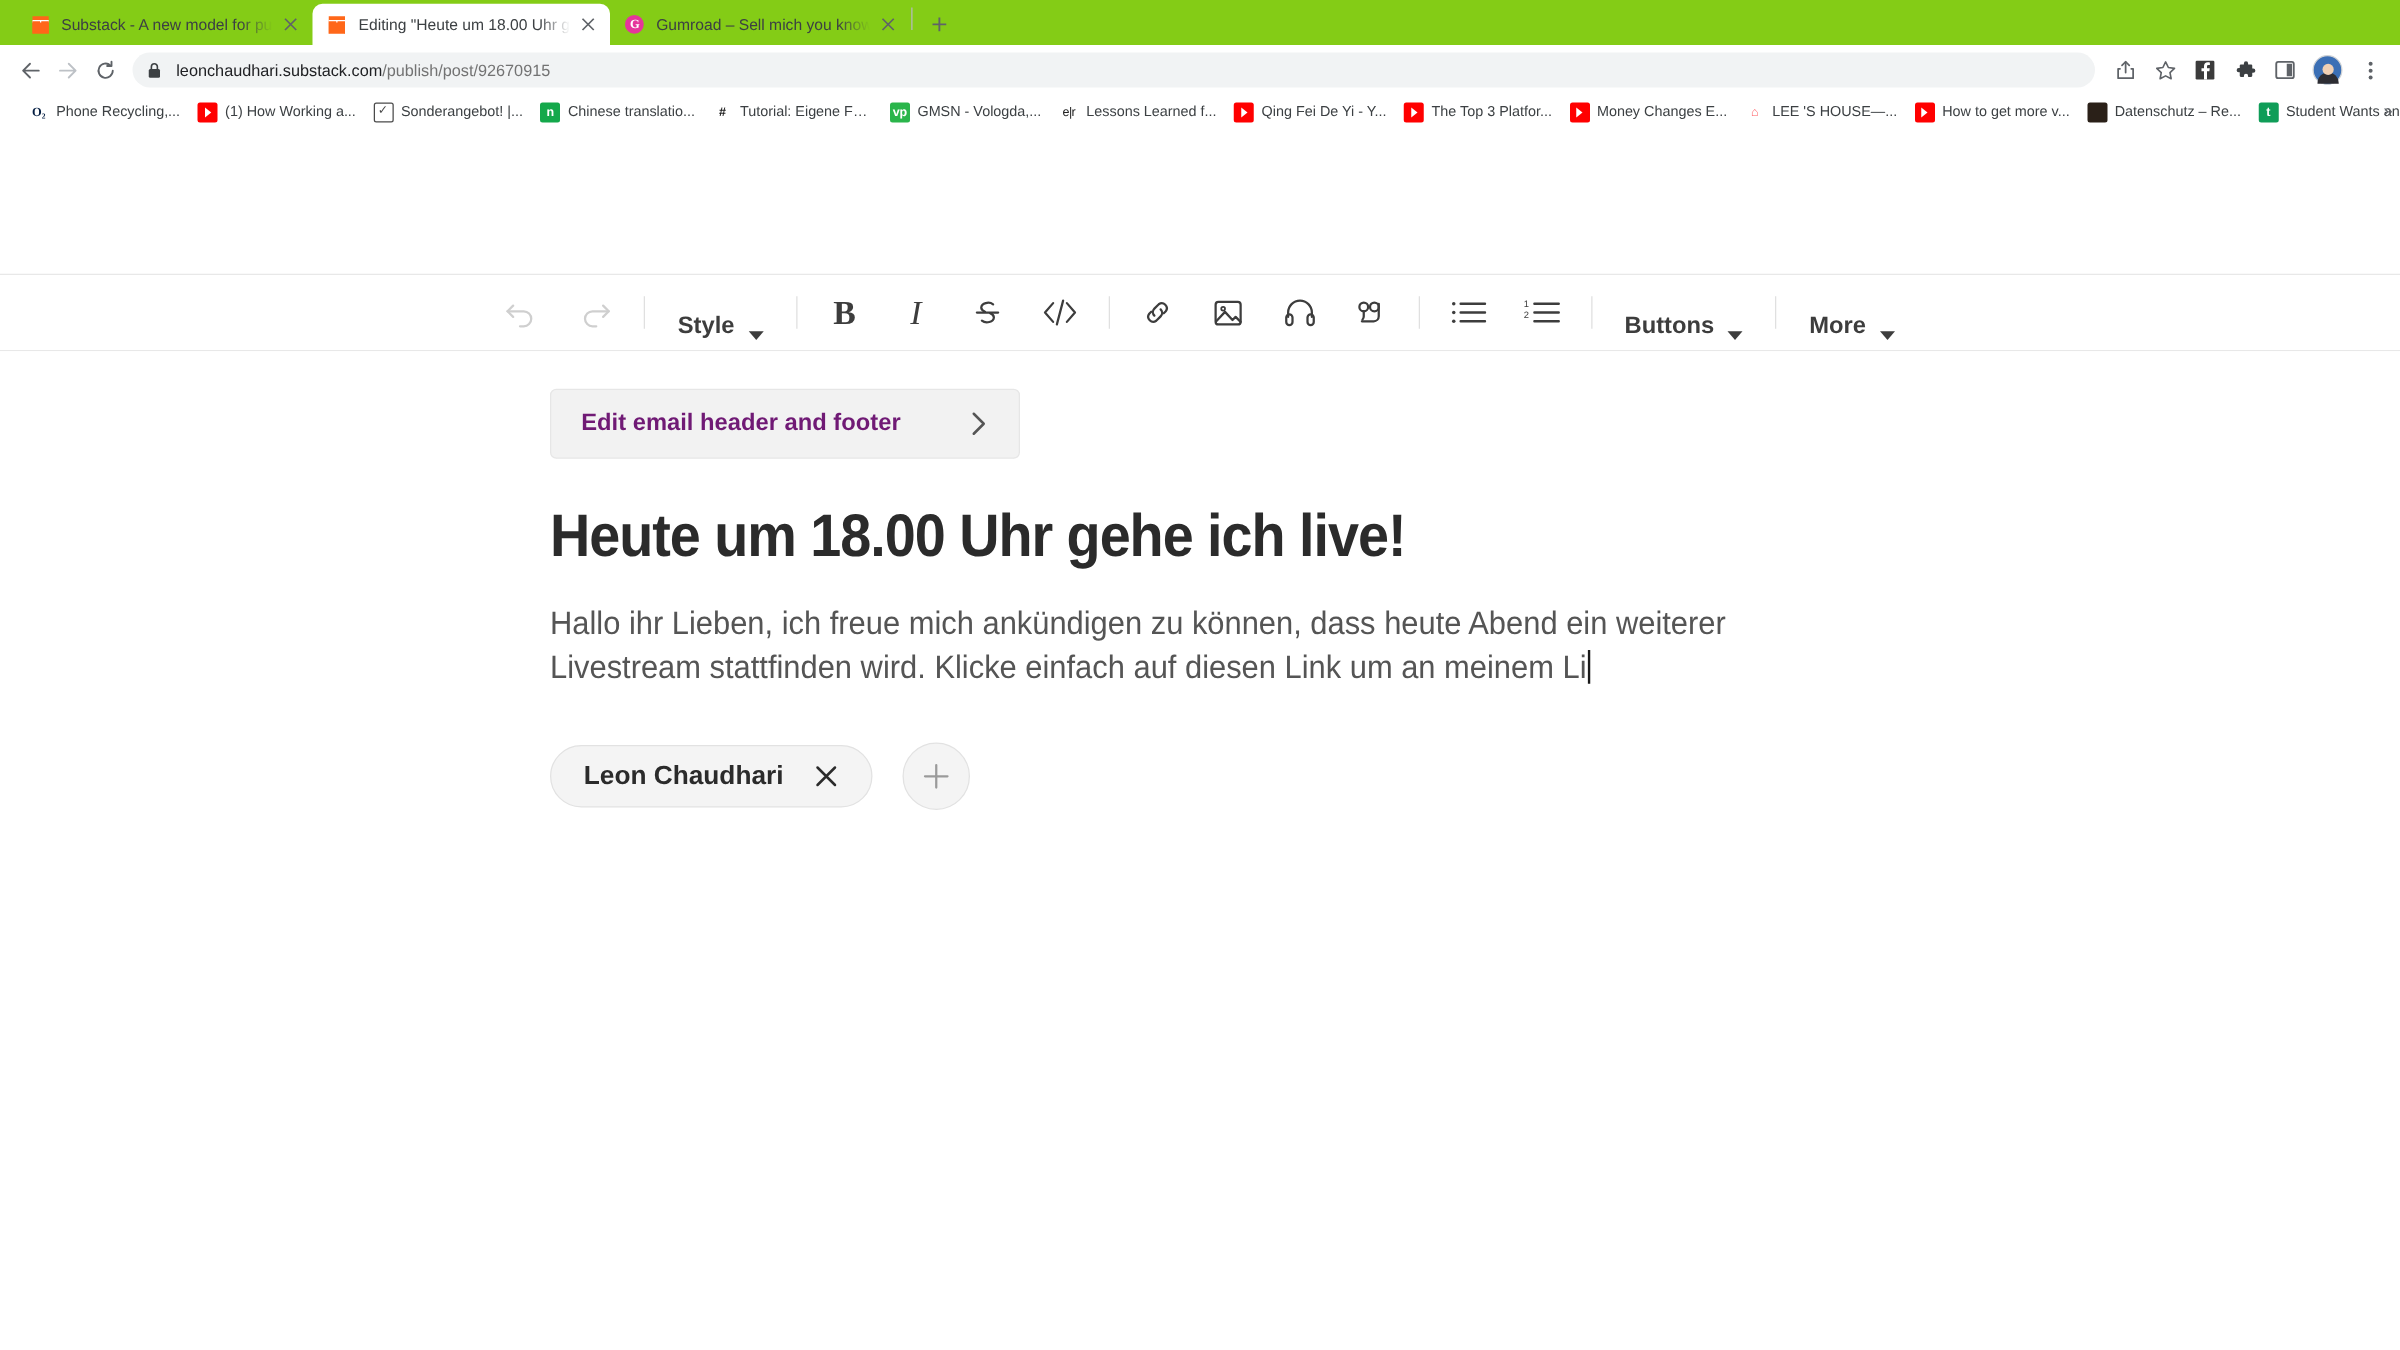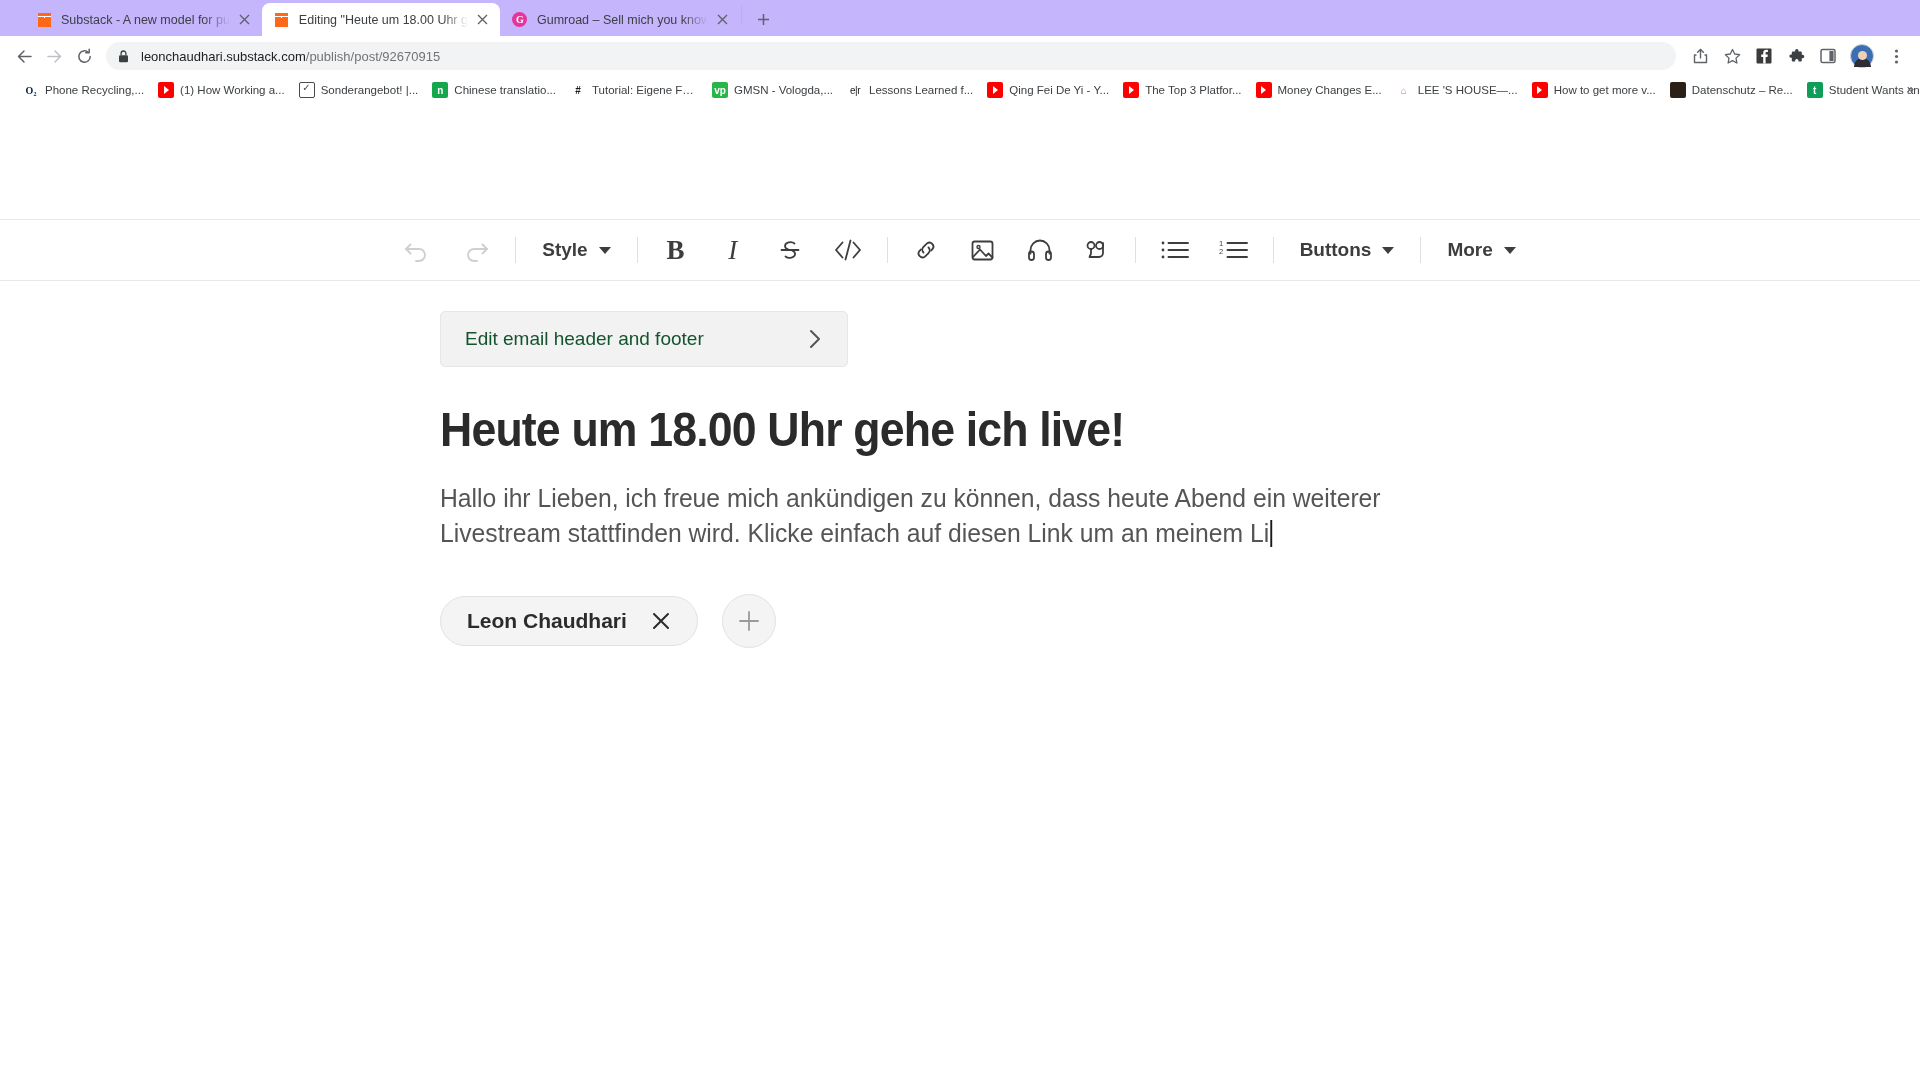--- a/index.html
+++ b/index.html
@@ -9,24 +9,24 @@
     background: #ffffff;
     font-family: "Liberation Sans", sans-serif;
     overflow: hidden;
   }
 
   
   .browser { width: 1920px; height: 1080px; display: flex; flex-direction: column; background:#ffffff; }
 
   .tabstrip {
     height: 36px;
-    background: #c4b5fd;
+    background: #84cc16;
     display: flex;
     align-items: flex-end;
-    padding-left: 24px;
+    padding-left: 12px;
     flex: 0 0 36px;
     position: relative;
   }
   .tab {
     height: 33px;
     display: flex;
     align-items: center;
     padding: 0 8px 0 12px;
     border-radius: 8px 8px 0 0;
     max-width: 240px;
@@ -222,21 +222,21 @@
   .et-btn {
     display:flex; align-items:center; justify-content:center;
     color:#3d3d3d;
     height: 44px;
     min-width: 44px;
     padding: 0 8px;
   }
   .et-btn.faded { color:#cfcfcf; }
   .et-divider { width:1px; height:26px; background:#e0e0e0; margin: 0 16px; flex:0 0 1px; }
   .et-dropdown {
-    display:flex; align-items:center; gap:11px;
+    display:flex; align-items:flex-end; gap:11px;
     font-size: 19px; font-weight: bold; color:#3d3d3d;
     padding: 0 10px;
     height: 44px;
   }
   .caret {
     width:0; height:0;
     border-left: 6px solid transparent;
     border-right: 6px solid transparent;
     border-top: 7px solid #3d3d3d;
   }
@@ -253,24 +253,24 @@
 
   .email-hf-btn {
     display: inline-flex;
     align-items: center;
     justify-content: space-between;
     gap: 30px;
     background: #f2f2f2;
     border: 1px solid #e6e6e6;
     border-radius: 5px;
     padding: 15px 24px;
-    width: 408px;
-    color: #14532d;
+    width: 376px;
+    color: #701a75;
     font-size: 19px;
-    font-weight: normal;
+    font-weight: bold;
     margin-bottom: 36px;
   }
   .email-hf-btn .chev { color:#555; display:flex; align-items:center; }
 
   .post-title {
     font-family: "Liberation Sans Narrow", "Liberation Sans", sans-serif;
     font-size: 48px;
     font-weight: bold;
     letter-spacing: -0.9px;
     color: #2b2b2b;

